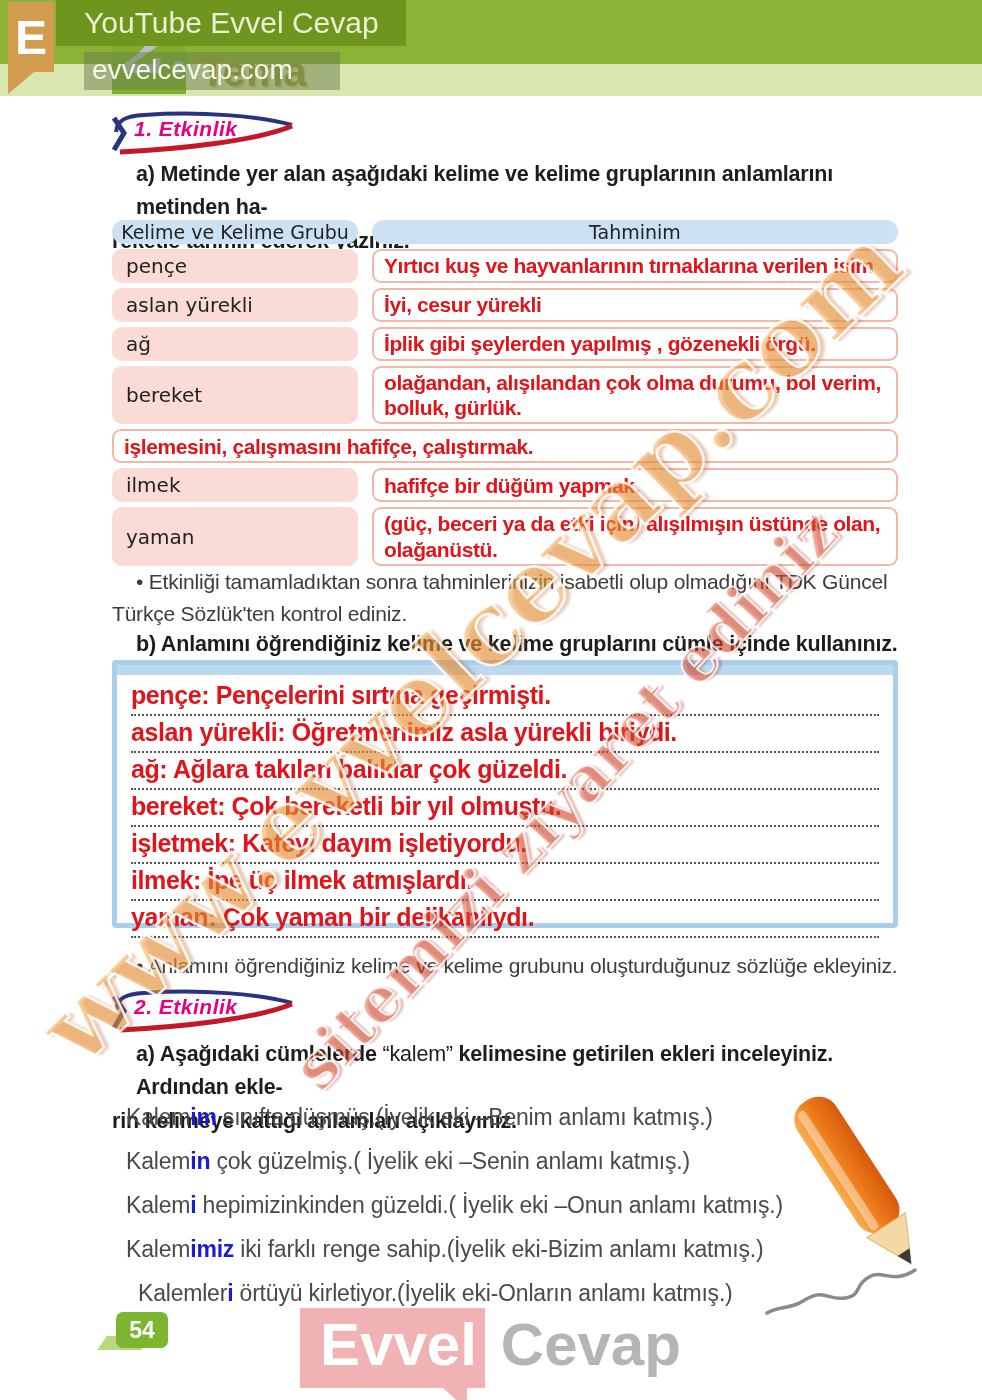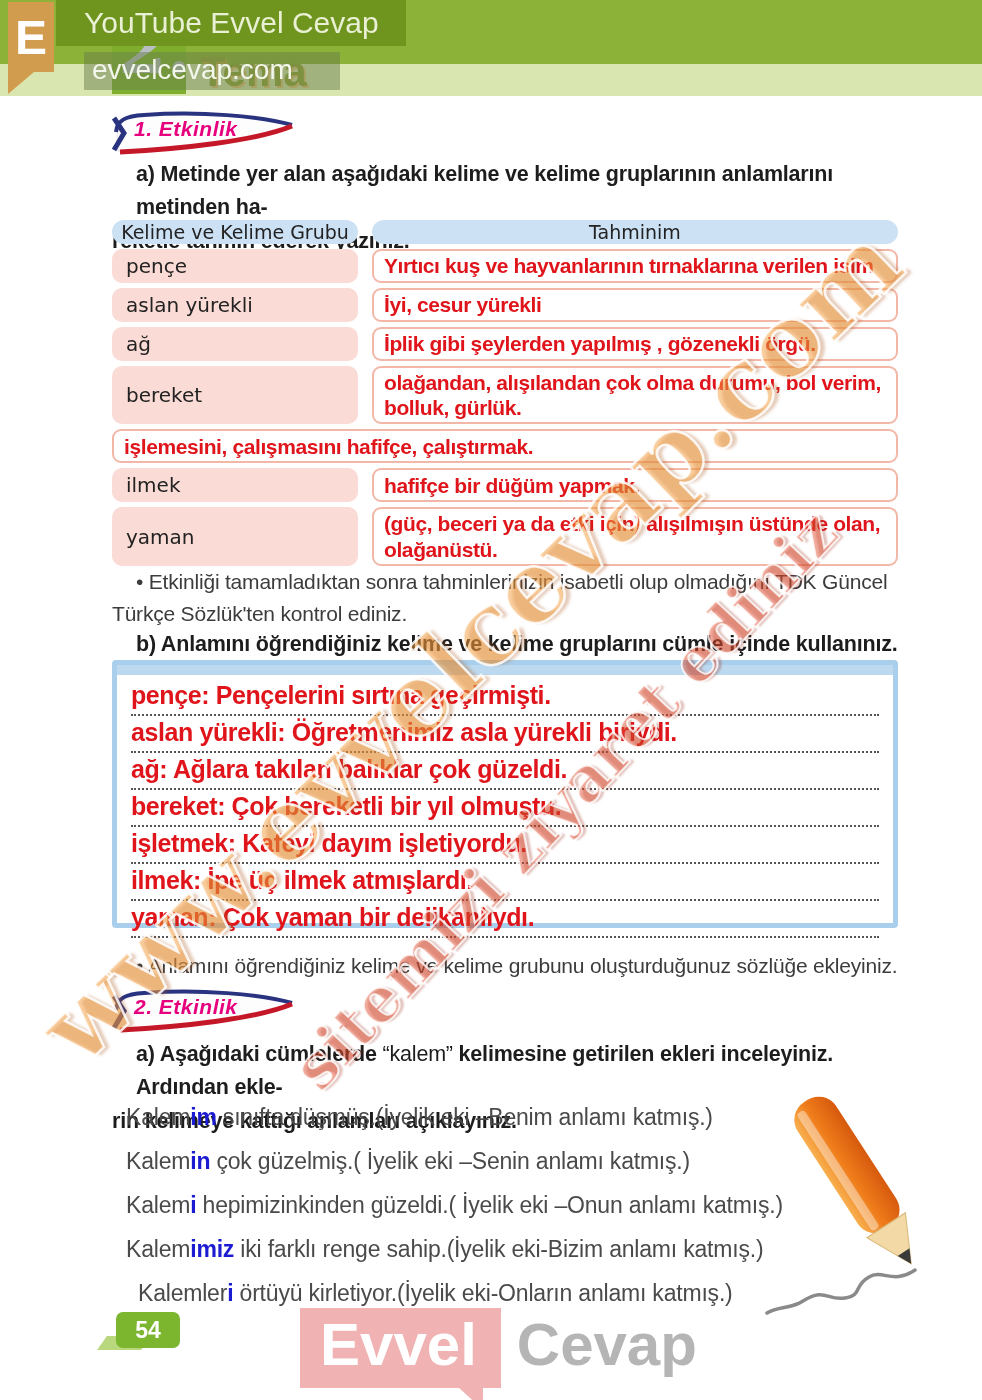--- a/index.html
+++ b/index.html
@@ -63,26 +63,26 @@
            font-weight:bold;font-size:25px;letter-spacing:-0.4px;line-height:33px;white-space:nowrap;}
 
   
   .kalem{position:absolute;left:126px;width:700px;font-size:23px;color:#4a4a4a;
          letter-spacing:-0.2px;white-space:nowrap;}
   .kalem .sfx{color:#1b1bd1;font-weight:bold;}
 
   
   .page-fold{position:absolute;left:102px;top:1336px;width:44px;height:14px;background:#b9d77c;
              transform:skewX(-35deg);}
-  .page-badge{position:absolute;left:116px;top:1312px;width:64px;height:36px;background:#7cb62e;
+  .page-badge{position:absolute;left:116px;top:1312px;width:52px;height:36px;background:#7cb62e;
               border-radius:7px;color:#fff;font-size:23px;font-weight:bold;
               display:flex;align-items:center;justify-content:center;}
   .footer-logo{position:absolute;left:300px;top:1308px;display:flex;align-items:flex-start;}
   .fl-left{position:relative;background:#f0b2b2;color:#fff;font-weight:bold;font-size:60px;
-           padding:4px 24px 10px 20px;line-height:1.1;}
+           padding:4px 8px 10px 20px;line-height:1.1;}
   .fl-left:after{content:"";position:absolute;right:18px;bottom:-22px;width:0;height:0;
                  border-top:24px solid #f0b2b2;border-left:26px solid transparent;}
   .fl-right{color:#b5b5b5;font-size:60px;font-weight:bold;margin-left:16px;padding-top:4px;line-height:1.1;}
 
   
   .wm{position:absolute;pointer-events:none;z-index:6;font-weight:bold;white-space:nowrap;
       font-family:"DejaVu Serif",serif;}
   .wm1{left:470px;top:645px;transform:translate(-50%,-50%) rotate(-44deg);font-size:100px;
        color:rgba(243,158,62,.50);-webkit-text-stroke:2.5px rgba(255,255,255,.85);
        text-shadow:4px 4px 3px rgba(170,85,30,.30);}

